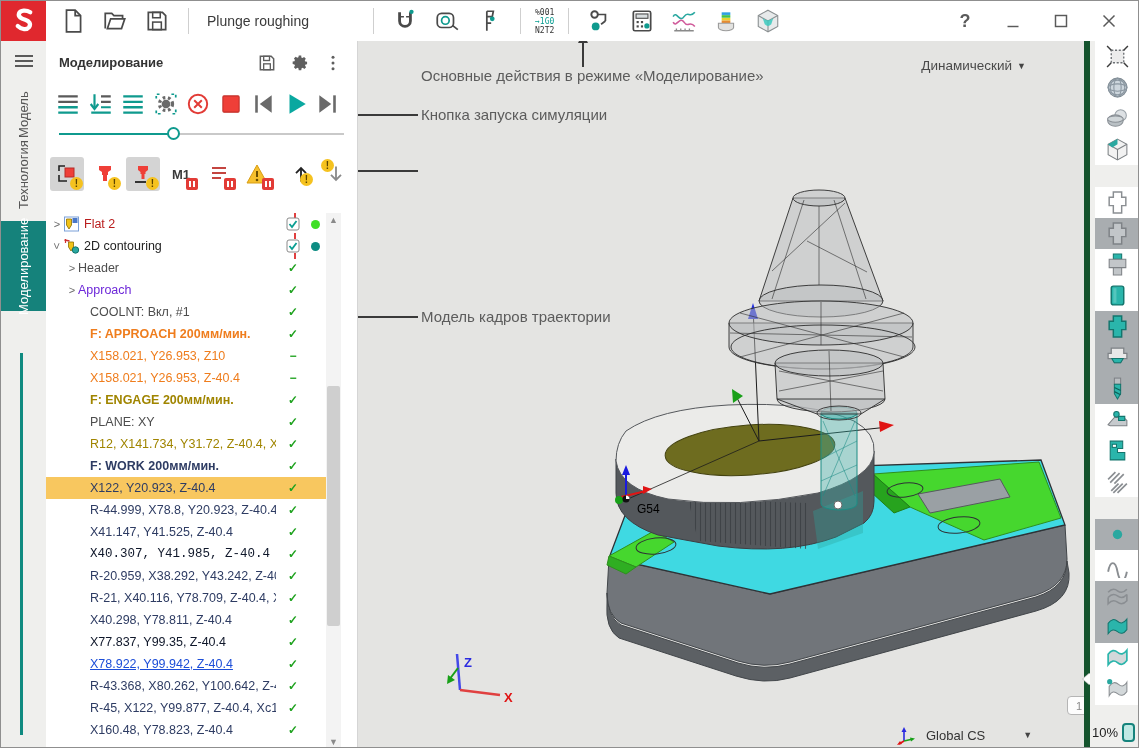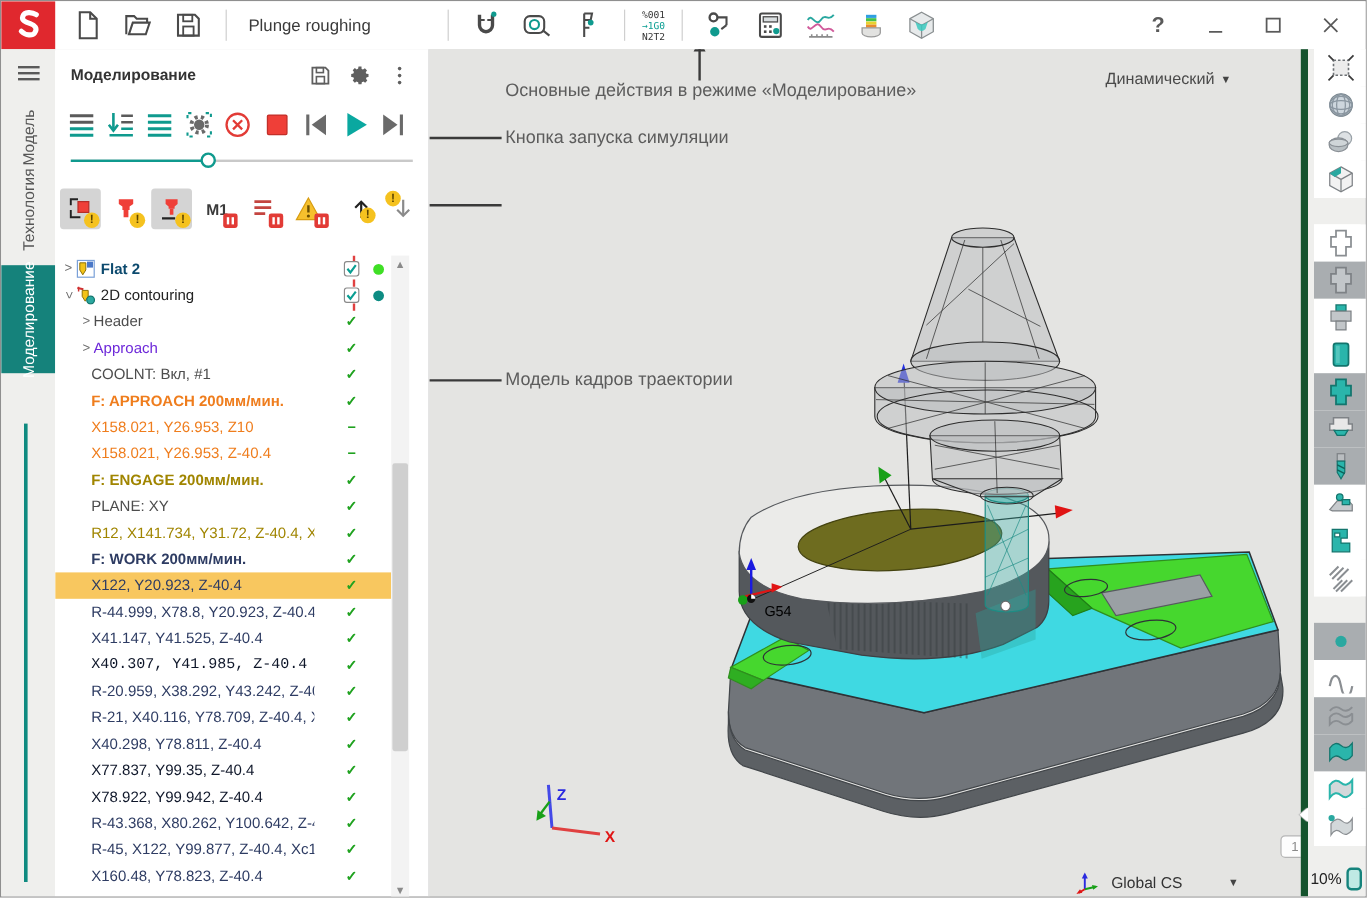--- a/index.html
+++ b/index.html
@@ -62,21 +62,21 @@
   .trow.hl{background:#f8c75f;}
   .texp{width:12px;color:#6a6a6a;font-size:11px;display:inline-block;text-align:center;flex:0 0 12px;}
   .texp.open{transform:rotate(90deg);}
   .ticon{width:17px;height:16px;margin-right:4px;flex:0 0 17px;}
   .ttext{white-space:nowrap;overflow:hidden;max-width:186px;}
   .tstat{position:absolute;left:240px;width:14px;text-align:center;color:#1fa21f;font-weight:bold;font-size:12px;}
   .tcheck{position:absolute;left:240px;top:4px;width:14px;height:14px;}
   .tdot{position:absolute;left:265px;top:7px;width:9px;height:9px;border-radius:50%;}
   .ind-op{padding-left:5px;}
   .ind-grp{padding-left:20px;}
-  .ind-leaf{padding-left:30px;}
+  .ind-leaf{padding-left:44px;}
   .scrollbar{position:absolute;left:280px;top:172px;width:15px;height:536px;background:#f3f3f3;}
   .sb-arrow{position:absolute;left:0;width:15px;height:14px;color:#8a8a8a;font-size:9px;display:flex;align-items:center;justify-content:center;}
   .sb-thumb{position:absolute;left:1px;width:13px;background:#cfcfcf;border-radius:2px;}
   
   .viewport{position:absolute;left:357px;top:40px;width:728px;bottom:0;background:#e4e4e2;overflow:hidden;}
   .scene{position:absolute;left:0;top:0;width:728px;height:708px;}
   .ann{position:absolute;color:#5c5c5c;font-size:15px;white-space:nowrap;}
   .ann-arrow{position:absolute;overflow:visible;}
   .viewmode{position:absolute;right:60px;top:17px;color:#4a4a4a;font-size:13.5px;display:flex;align-items:center;gap:5px;cursor:pointer;}
   .caret{font-size:9px;color:#444;}
@@ -400,21 +400,21 @@
       </div>
     <div class="tree" id="tree">
       <div class="redline"></div>
     <div class="trow ind-op">
           <span class="texp">&gt;</span>
           <span class="ticon"><svg viewBox="0 0 16 16" width="100%" height="100%">
               <rect x="1" y="1" width="14" height="14" fill="#fff" stroke="#7aa0d8"></rect>
               <rect x="9" y="2" width="5" height="5" fill="#4a78c8"></rect>
               <path d="M3 3h5v6l-2.5 4L3 9z" fill="#f2c318" stroke="#8a6d00" stroke-width=".8"></path>
             </svg></span>
-          <span class="ttext" style="color: #0c4a6e; font-weight: bold;">Flat 2</span>
+          <span class="ttext" style="color: #b91c1c;">Flat 2</span>
           <span class="tcheck"><svg viewBox="0 0 14 14" width="100%" height="100%">
               <rect x="1" y="1" width="12" height="12" rx="2" fill="#fff" stroke="#8a8a8a"></rect>
               <path d="M3.5 7l2.5 3 4.5-6" stroke="#0a9e92" stroke-width="1.8" fill="none"></path>
             </svg></span>
           <span class="tdot" style="background: rgb(63, 223, 37);"></span>
         </div>
         <div class="trow ind-op">
           <span class="texp open">&gt;</span>
           <span class="ticon"><svg viewBox="0 0 16 16" width="100%" height="100%">
               <path d="M1 2l5 1" stroke="#d03030" stroke-width="1.6"></path>
@@ -497,21 +497,21 @@
         </div>
         <div class="trow ind-leaf">
           <span class="ttext" style="color: rgb(46, 60, 99);">X40.298, Y78.811, Z-40.4</span>
           <span class="tstat">✓</span>
         </div>
         <div class="trow ind-leaf">
           <span class="ttext" style="color: #0f172a;">X77.837, Y99.35, Z-40.4</span>
           <span class="tstat">✓</span>
         </div>
         <div class="trow ind-leaf">
-          <span class="ttext" style="color: #0f172a;">X78.922, Y99.942, Z-40.4</span>
+          <span class="ttext" style="color: #1d4ed8; text-decoration: underline;">X78.922, Y99.942, Z-40.4</span>
           <span class="tstat">✓</span>
         </div>
         <div class="trow ind-leaf">
           <span class="ttext" style="color: rgb(46, 60, 99);">R-43.368, X80.262, Y100.642, Z-4...</span>
           <span class="tstat">✓</span>
         </div>
         <div class="trow ind-leaf">
           <span class="ttext" style="color: rgb(46, 60, 99);">R-45, X122, Y99.877, Z-40.4, Xc10...</span>
           <span class="tstat">✓</span>
         </div>

